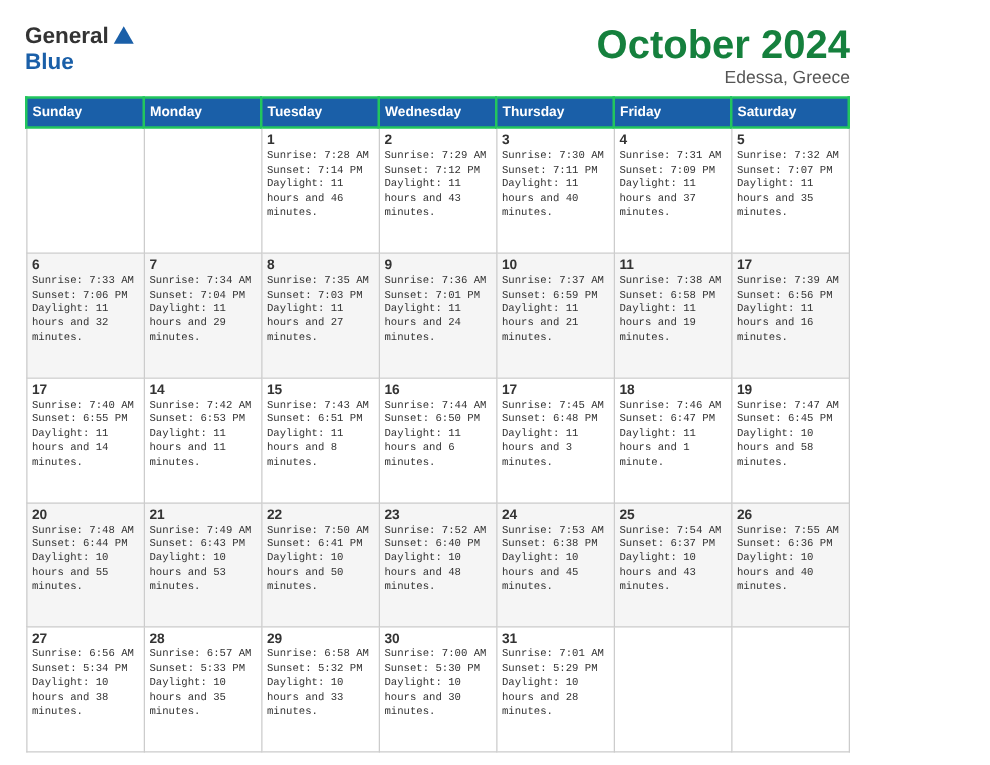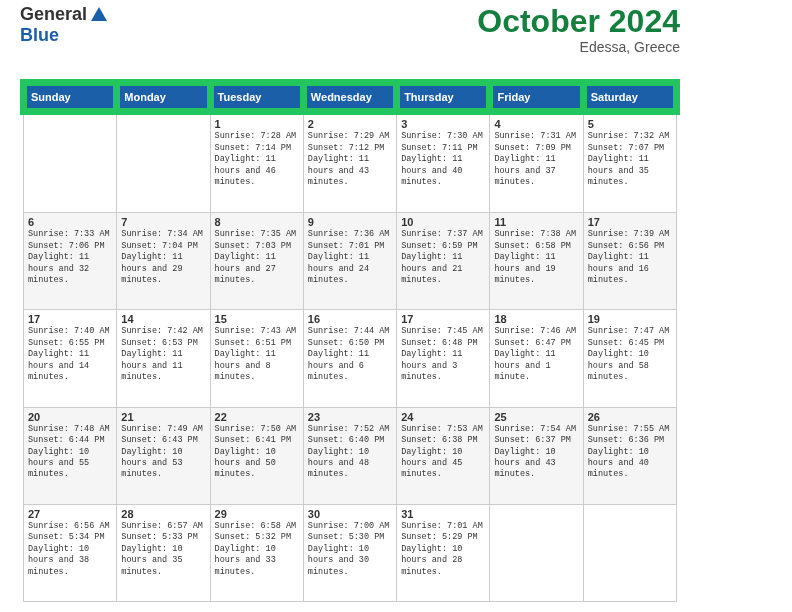--- a/index.html
+++ b/index.html
@@ -6,24 +6,23 @@
     body {
       font-family: Arial, sans-serif;
       background: #fff;
       width: 792px;
       height: 612px;
       overflow: hidden;
     }
     .page {
       width: 700px;
       height: 612px;
-      padding: 4px 20px 10px 20px;
+      padding: 18px 20px 10px 20px;
       display: flex;
       flex-direction: column;
-      gap: 16px;
     }
     .header {
       display: flex;
       justify-content: space-between;
       align-items: flex-start;
       margin-bottom: 8px;
     }
     .logo {
       display: flex;
       flex-direction: column;
@@ -66,21 +65,21 @@
       border-collapse: collapse;
       flex: 1;
     }
     .calendar thead tr th {
       background-color: #1a5fa8;
       color: #fff;
       font-size: 11px;
       font-weight: bold;
       padding: 5px 4px;
       text-align: left;
-      border: 7px solid #22c55e;
+      border: 2px solid #22c55e;
     }
     .calendar tbody tr td {
       border: 1px solid #ccc;
       vertical-align: top;
       padding: 3px 4px;
       width: calc(100% / 7);
       font-size: 9px;
       color: #333;
       background: #fff;
     }

